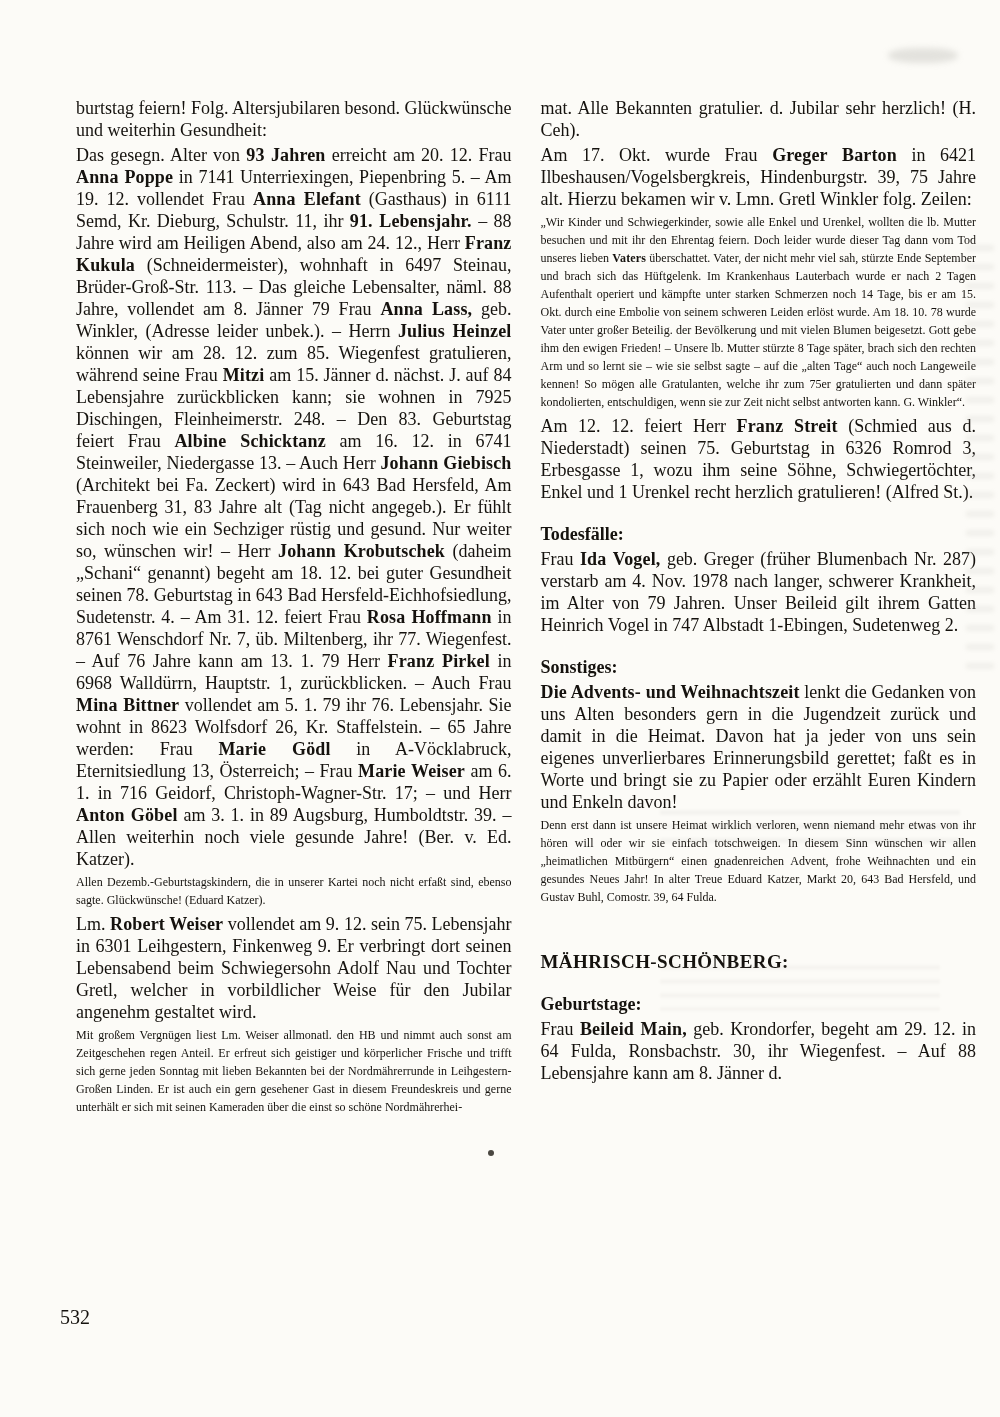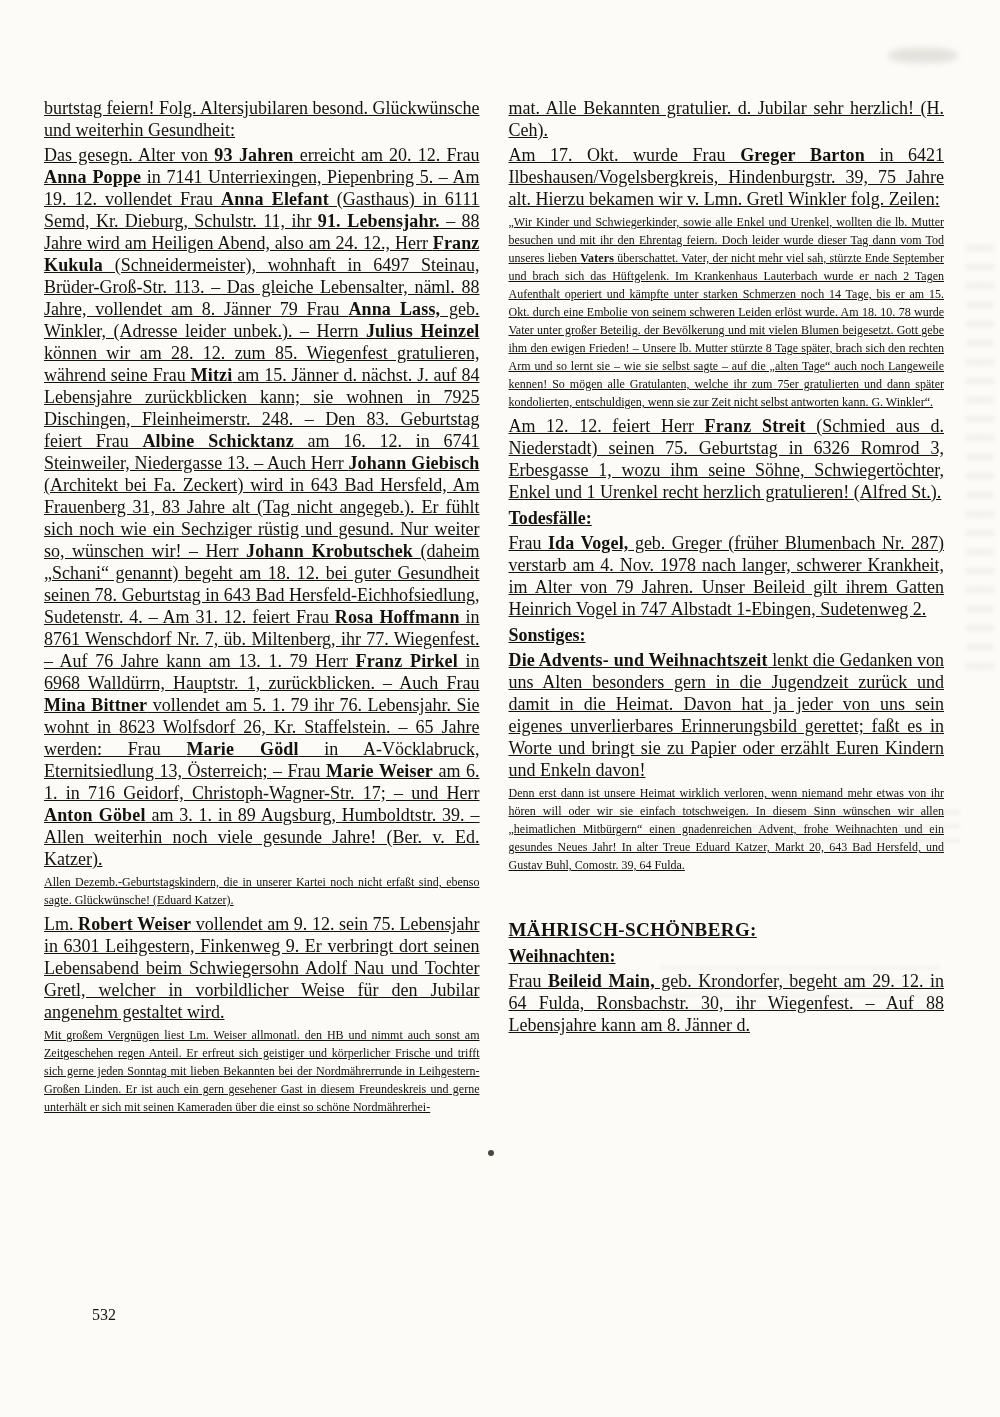--- a/index.html
+++ b/index.html
@@ -8,45 +8,43 @@
     position: relative;
     width: 1000px;
     height: 1417px;
     background: #fcfbf7;
     color: #15120e;
     font-family: "Liberation Serif", "DejaVu Serif", serif;
     overflow: hidden;
   }
   .columns {
     position: absolute;
-    left: 44px;
+    left: 76px;
     top: 97px;
     width: 900px;
     display: flex;
     gap: 29px;
-    text-decoration: underline;
   }
   .col { flex: 1 1 0; min-width: 0; }
   p { margin: 0; text-align: justify; hyphens: auto; -webkit-hyphens: auto; }
   p.body  { font-size: 18px;  line-height: 22px; margin-bottom: 3px; }
   p.small { font-size: 12px;  line-height: 18px; margin: 2px 0 4px; }
   b { font-weight: bold; letter-spacing: .15px; }
   h3.sub {
     font-size: 18px; line-height: 22px;
-    margin: 4px 0 3px; font-weight: bold;
+    margin: 20px 0 3px; font-weight: bold;
   }
   h2.section {
     font-size: 19px; line-height: 23px;
     margin: 44px 0 2px; font-weight: bold; letter-spacing: .4px;
   }
   .page-number {
     position: absolute;
     left: 60px; top: 1306px;
-    font-size: 16px;
-    margin-left: 32px;
+    font-size: 20px;
   }
   
   .artifact { position: absolute; pointer-events: none; }
   .smudge-top {
     right: 42px; top: 48px; width: 70px; height: 15px;
     background: #b5b4ae; opacity: .35; filter: blur(3px); border-radius: 45%;
   }
   .ghost-strip {
     right: 6px; top: 245px; width: 28px; height: 430px;
     background: repeating-linear-gradient(#c9c8c1 0 6px, transparent 6px 19px);
@@ -89,21 +87,21 @@
       <p class="body">Am 12. 12. feiert Herr <b>Franz Streit</b> (Schmied aus d. Niederstadt) seinen 75. Geburtstag in 6326 Romrod 3, Erbesgasse 1, wozu ihm seine Söhne, Schwiegertöchter, Enkel und 1 Urenkel recht herzlich gratulieren! (Alfred St.).</p>
 
       <h3 class="sub">Todesfälle:</h3>
       <p class="body">Frau <b>Ida Vogel,</b> geb. Greger (früher Blumenbach Nr. 287) verstarb am 4. Nov. 1978 nach langer, schwerer Krankheit, im Alter von 79 Jahren. Unser Beileid gilt ihrem Gatten Heinrich Vogel in 747 Albstadt 1-Ebingen, Sudetenweg 2.</p>
 
       <h3 class="sub">Sonstiges:</h3>
       <p class="body"><b>Die Advents- und Weihnachtszeit</b> lenkt die Gedanken von uns Alten besonders gern in die Jugendzeit zurück und damit in die Heimat. Davon hat ja jeder von uns sein eigenes unverlierbares Erinnerungsbild gerettet; faßt es in Worte und bringt sie zu Papier oder erzählt Euren Kindern und Enkeln davon!</p>
       <p class="small">Denn erst dann ist unsere Heimat wirklich verloren, wenn niemand mehr etwas von ihr hören will oder wir sie einfach totschweigen. In diesem Sinn wünschen wir allen „heimatlichen Mitbürgern“ einen gnadenreichen Advent, frohe Weihnachten und ein gesundes Neues Jahr! In alter Treue Eduard Katzer, Markt 20, 643 Bad Hersfeld, und Gustav Buhl, Comostr. 39, 64 Fulda.</p>
 
       <h2 class="section">MÄHRISCH-SCHÖNBERG:</h2>
-      <h3 class="sub">Weihnachten:</h3>
+      <h3 class="sub">Geburtstage:</h3>
       <p class="body">Frau <b>Beileid Main,</b> geb. Krondorfer, begeht am 29. 12. in 64 Fulda, Ronsbachstr. 30, ihr Wiegenfest. – Auf 88 Lebensjahre kann am 8. Jänner d.</p>
     </div>
 
   </div>
 
   <div class="page-number">532</div>
 
   <div class="artifact smudge-top"></div>
   <div class="artifact ghost-strip"></div>
   <div class="artifact ghost-block-1"></div>

